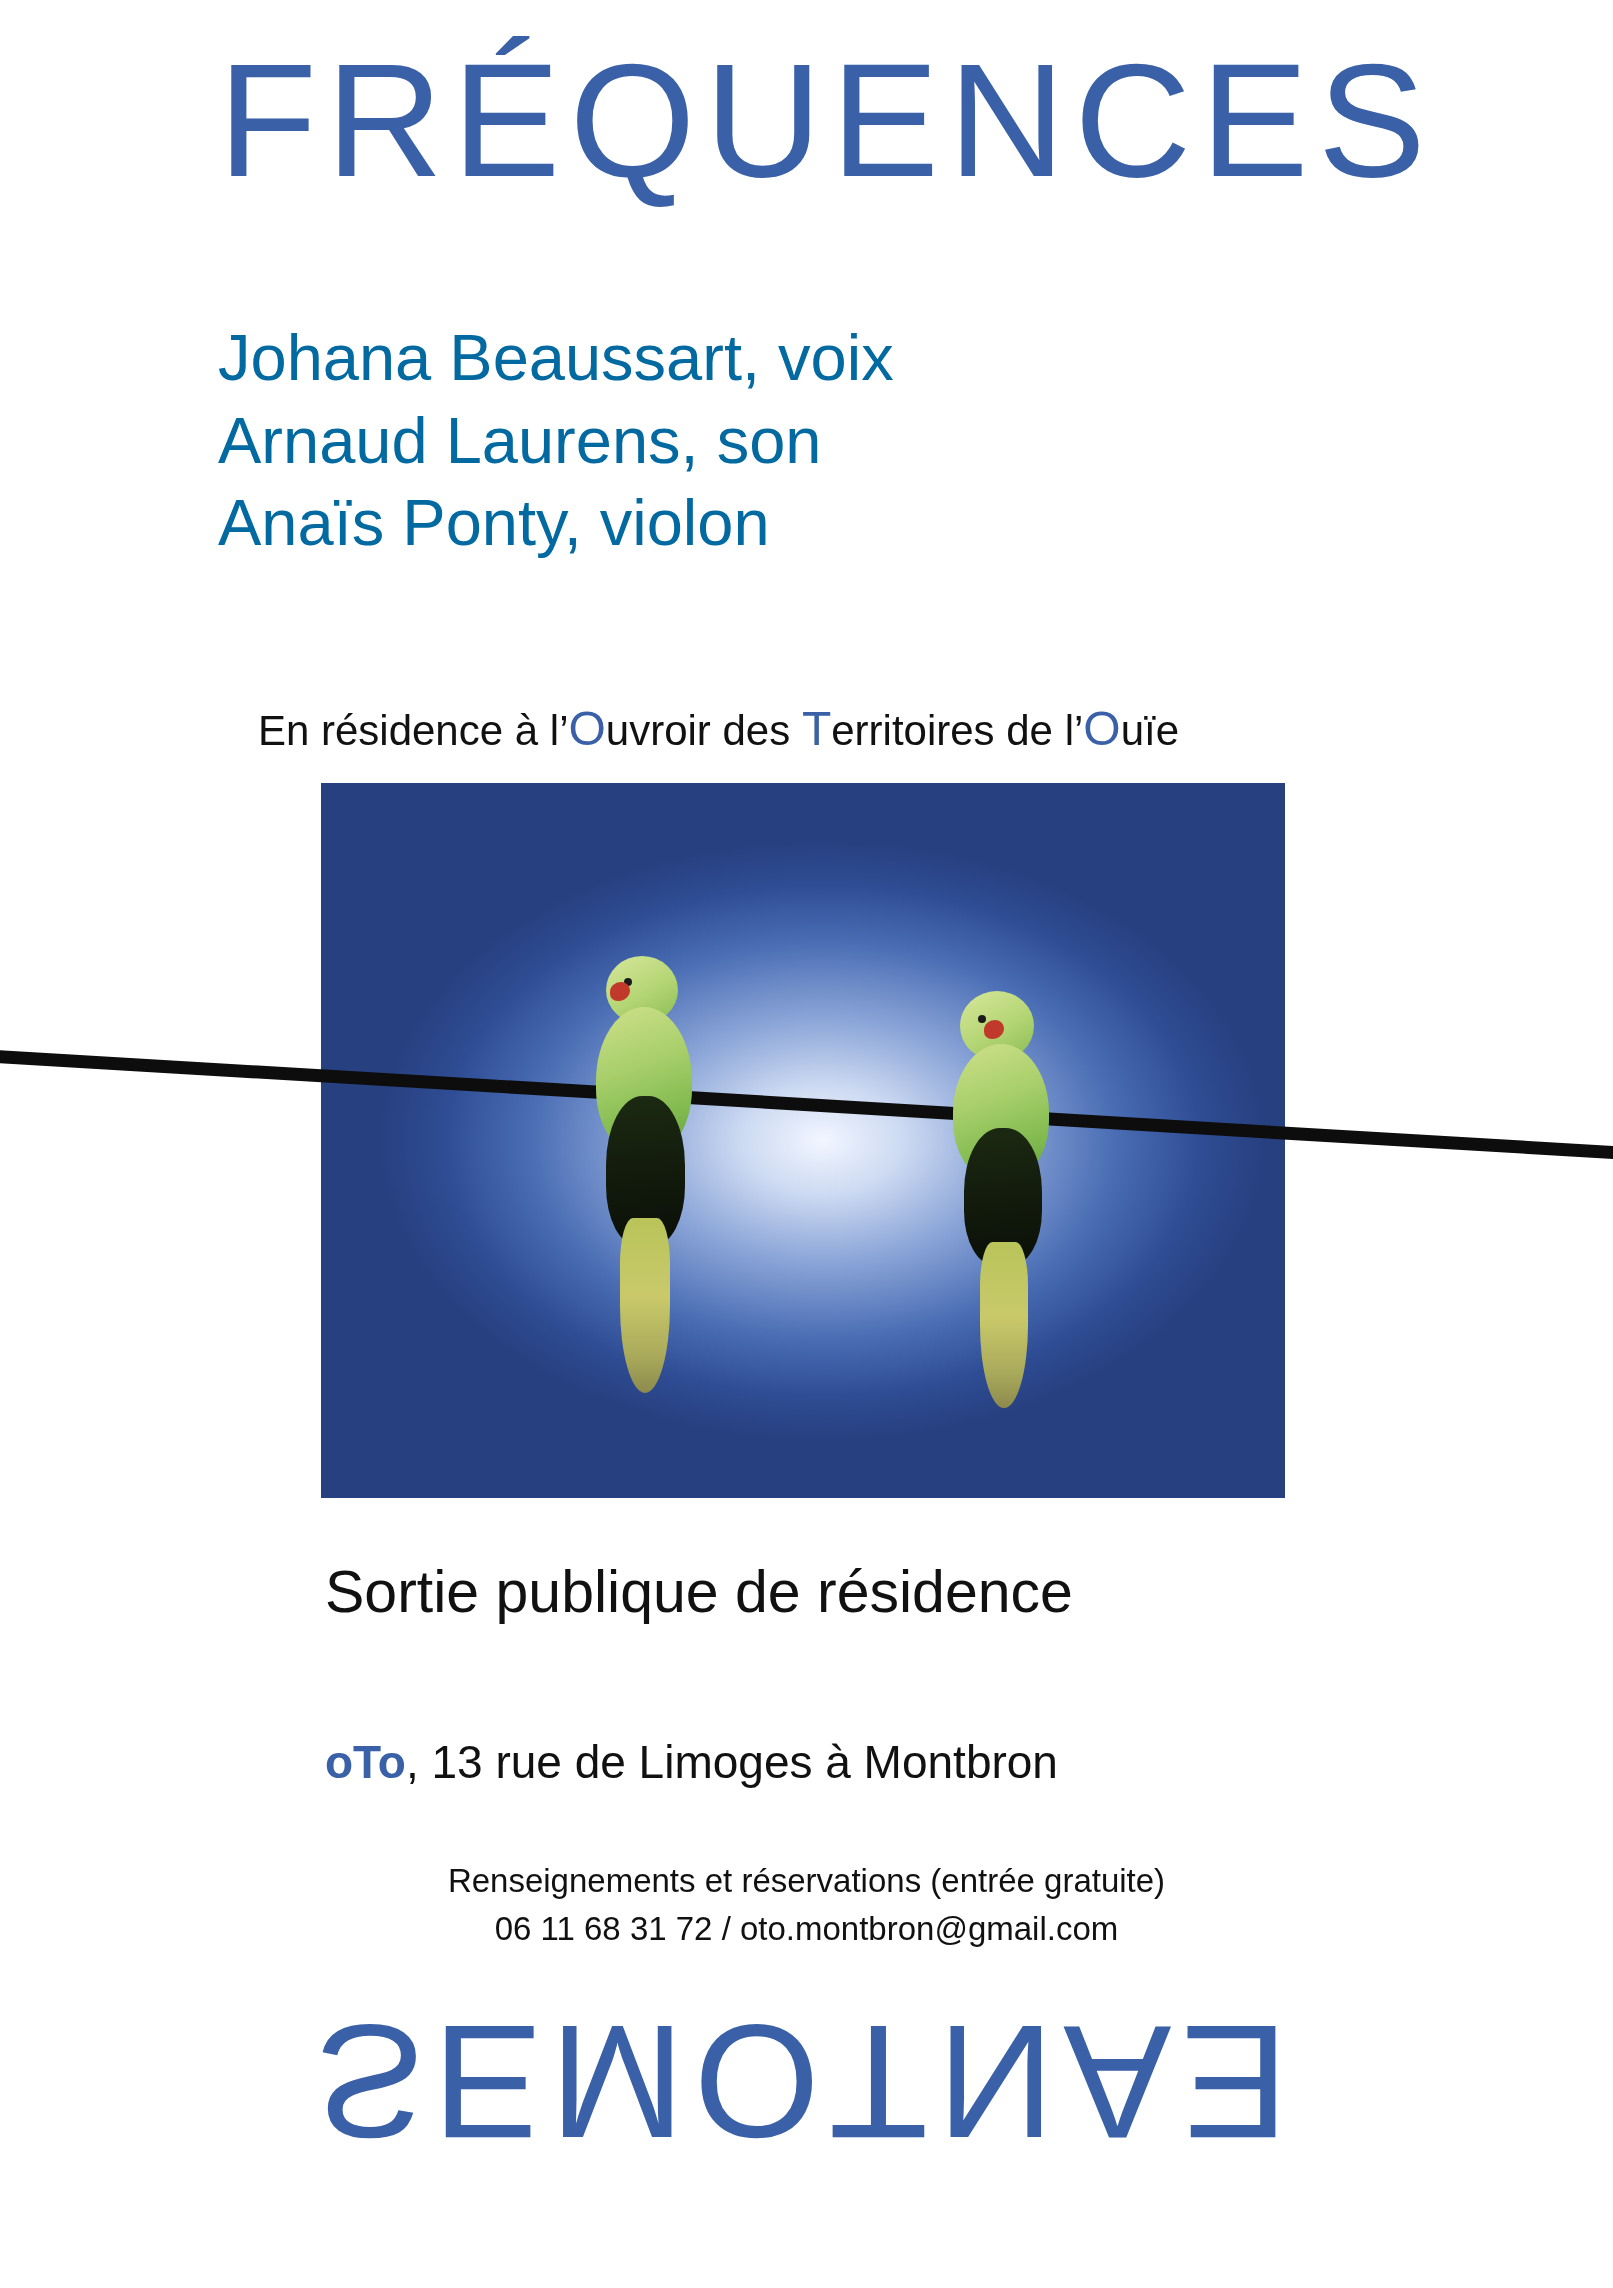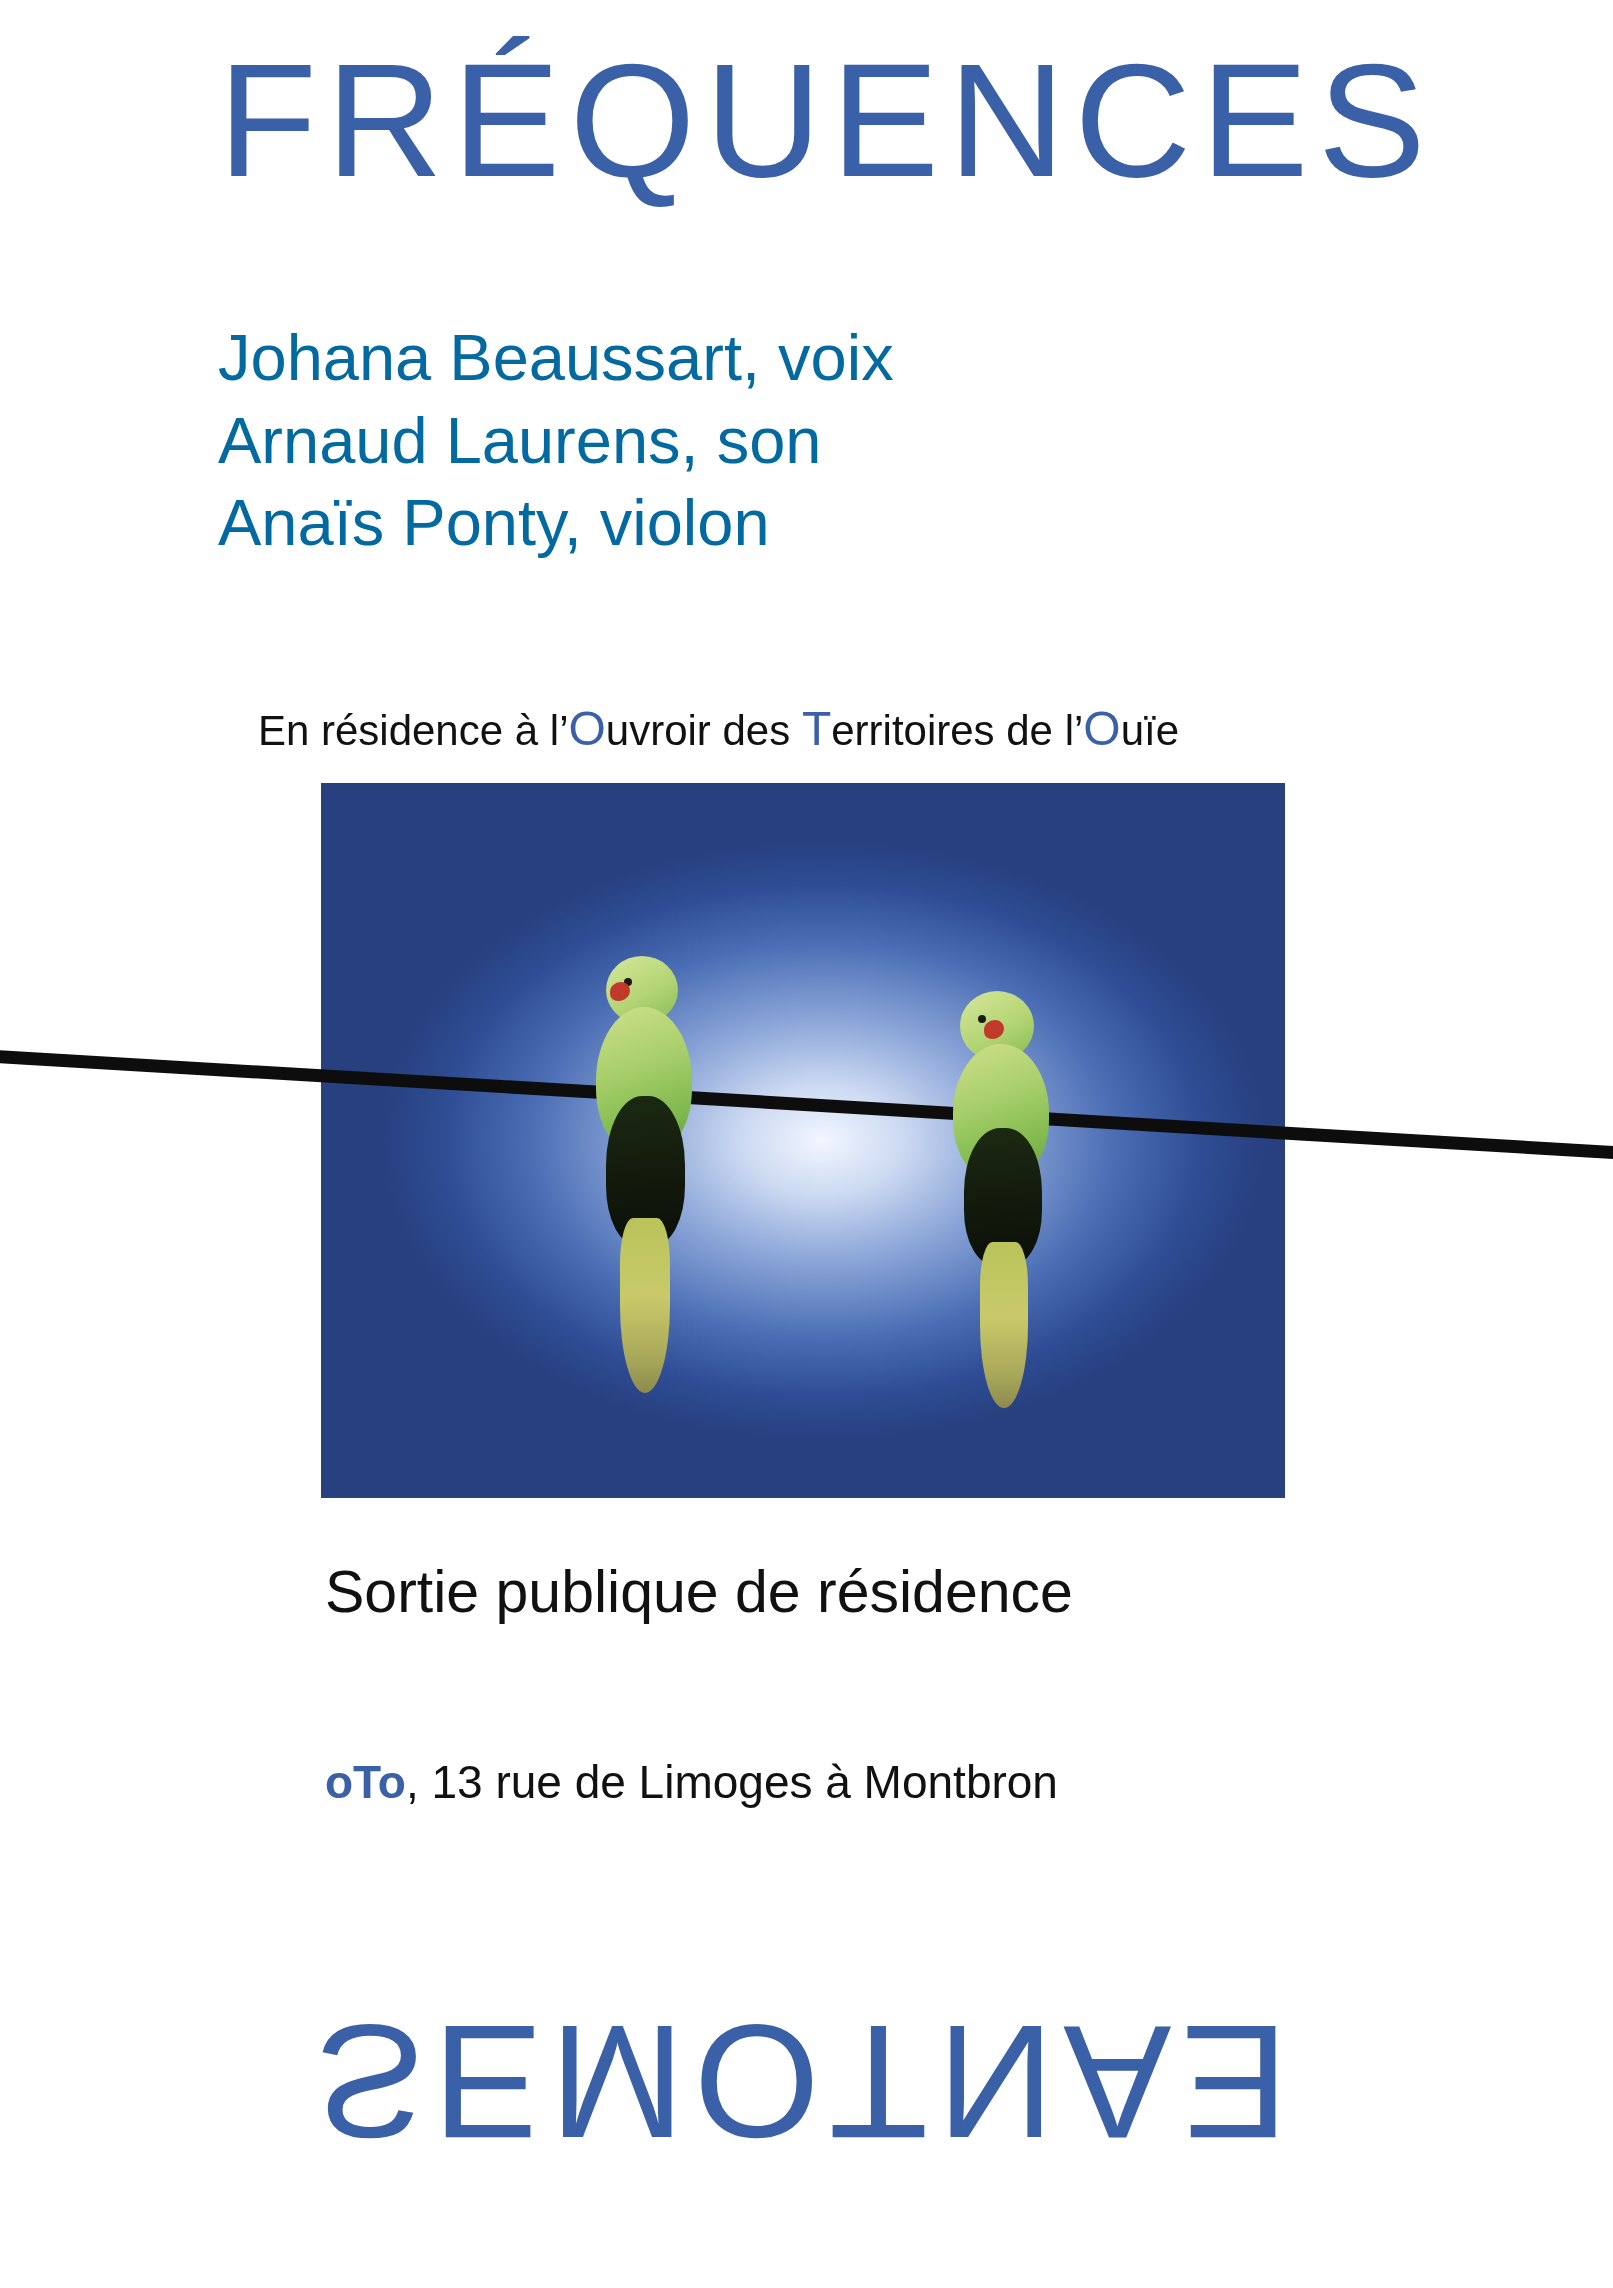--- a/index.html
+++ b/index.html
@@ -151,21 +151,20 @@
   .event-date { letter-spacing: 1.8px; }
 
   .venue {
     position: absolute;
     top: 1735px;
     left: 325px;
     width: 1108px;
     font-size: 46px;
     color: #111111;
     white-space: nowrap;
-    margin-top: 20px;
   }
   .venue .oto { color: #3a60a8; font-weight: 700; }
 
   
   .contact {
     position: absolute;
     top: 1857px;
     left: 0;
     width: 1613px;
     text-align: center;
@@ -229,17 +228,21 @@
     <div class="b-wing" style="left:41px; top:150px; width:78px; height:138px;"></div>
     <div class="b-tail" style="left:57px; top:264px; width:48px; height:166px; border-radius:26% 26% 50% 50%;"></div>
   </div>
 
   <div class="event">
     <div class="event-line">Sortie publique de résidence</div>
   </div>
 
   <div class="venue"><span class="oto">oTo</span><span>, 13 rue de Limoges à Montbron</span></div>
 
+  <div class="contact">
+    <div>Renseignements  et  réservations  (entrée  gratuite)</div>
+    <div>06 11 68 31 72 / oto.montbron@gmail.com</div>
+  </div>
 
   <div class="footer-word">SEMOTNAƎ</div>
 
 </div>
 
 
 </body></html>

